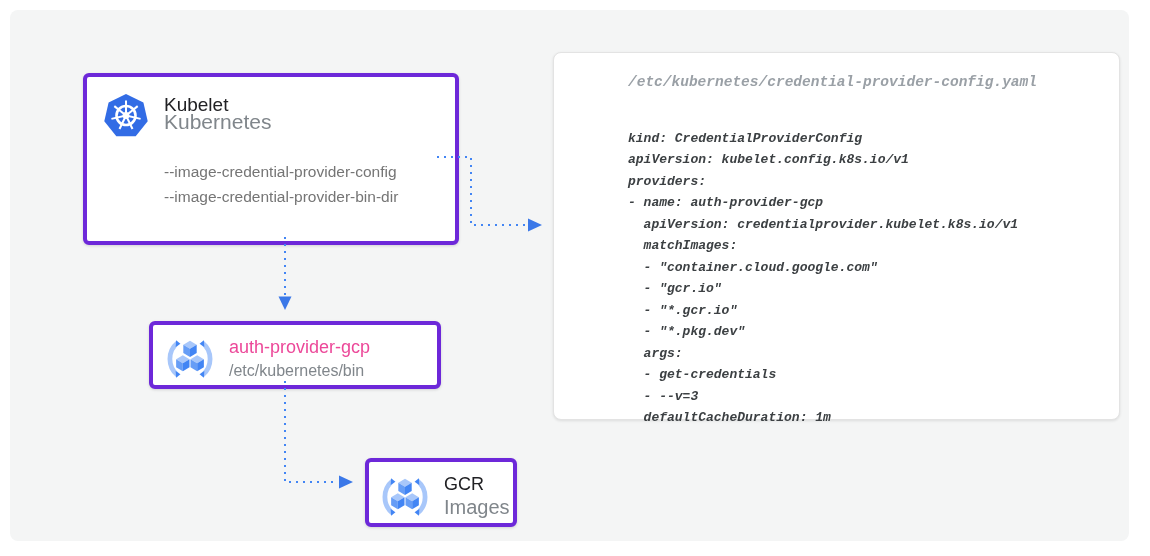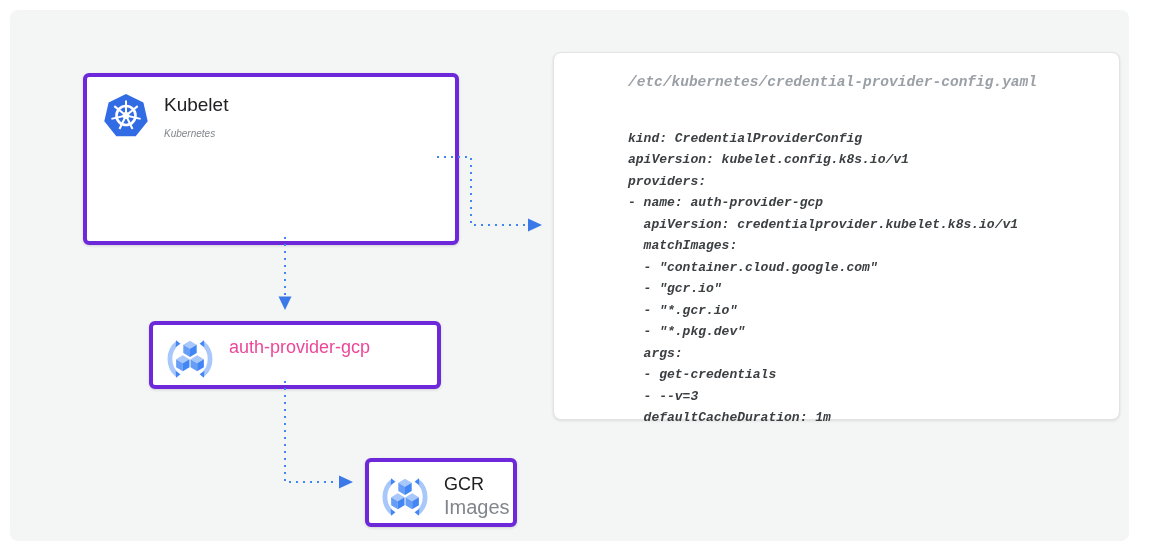--- a/index.html
+++ b/index.html
@@ -13,21 +13,21 @@
 
   .card {
     position: absolute; background: #ffffff; border: 4px solid #6d28d9;
     border-radius: 6px; box-shadow: 0 1px 3px rgba(0,0,0,0.14);
   }
 
   
   .kubelet-card { left: 73px; top: 63px; width: 376px; height: 172px; }
   .kubelet-card .node-icon { position: absolute; left: 15px; top: 16px; width: 48px; height: 46px; }
   .kubelet-card .node-title { position: absolute; left: 77px; top: 16px; font-size: 19px; line-height: 24px; color: #212124; }
-  .kubelet-card .node-subtitle { position: absolute; left: 77px; top: 46px; font-size: 10px; line-height: 22px; color: #80868b; font-style: italic; }
+  .kubelet-card .node-subtitle { position: absolute; left: 77px; top: 34px; font-size: 21px; line-height: 22px; color: #80868b; }
   .kubelet-flags { position: absolute; left: 77px; top: 83px; font-size: 15.5px; line-height: 24.5px; color: #757575; }
 
   
   .auth-card { left: 139px; top: 311px; width: 292px; height: 68px; }
   .auth-card .node-icon { position: absolute; left: 14px; top: 12px; width: 46px; height: 44px; }
   .auth-card .node-title { position: absolute; left: 76px; top: 11px; font-size: 18px; line-height: 23px; color: #ec4899; }
   .auth-card .node-subtitle { position: absolute; left: 76px; top: 35px; font-size: 16px; line-height: 21px; color: #80868b; }
 
   
   .gcr-card { left: 355px; top: 448px; width: 152px; height: 69px; text-align: right; }
@@ -70,20 +70,24 @@
         <line x1="24" y1="22.5" x2="38.6" y2="25.9"></line>
         <line x1="24" y1="22.5" x2="30.5" y2="36.0"></line>
         <line x1="24" y1="22.5" x2="17.5" y2="36.0"></line>
         <line x1="24" y1="22.5" x2="9.4" y2="25.9"></line>
         <line x1="24" y1="22.5" x2="12.3" y2="13.1"></line>
       </g>
       <circle cx="24" cy="22.5" r="3.4" fill="#ffffff"></circle>
     </svg>
     <div class="node-title">Kubelet</div>
     <div class="node-subtitle">Kubernetes</div>
+    <div class="kubelet-flags">
+      <div>--image-credential-provider-config</div>
+      <div>--image-credential-provider-bin-dir</div>
+    </div>
   </div>
 
   <div class="card auth-card">
     <svg class="node-icon" viewBox="0 0 48 46" aria-hidden="true">
       <g fill="none" stroke="#a8c7fa" stroke-width="5" stroke-linecap="butt">
         <path d="M11,6 C5.5,10.5 3,16.5 3,23 C3,29.5 5.5,35.5 11,40"></path>
         <path d="M37,6 C42.5,10.5 45,16.5 45,23 C45,29.5 42.5,35.5 37,40"></path>
       </g>
       <g fill="#4285f4">
         <polygon points="9.5,3.5 14,7 9,10.5"></polygon>
@@ -98,20 +102,21 @@
 
       <polygon points="16.5,19 23.5,23.2 16.5,27.4 9.5,23.2" fill="#a8c7fa"></polygon>
       <polygon points="9.5,23.2 16.5,27.4 16.5,35.8 9.5,31.6" fill="#669df6"></polygon>
       <polygon points="23.5,23.2 16.5,27.4 16.5,35.8 23.5,31.6" fill="#4285f4"></polygon>
 
       <polygon points="31.5,19 38.5,23.2 31.5,27.4 24.5,23.2" fill="#a8c7fa"></polygon>
       <polygon points="24.5,23.2 31.5,27.4 31.5,35.8 24.5,31.6" fill="#669df6"></polygon>
       <polygon points="38.5,23.2 31.5,27.4 31.5,35.8 38.5,31.6" fill="#4285f4"></polygon>
     </svg>
     <div class="node-title">auth-provider-gcp</div>
+    <div class="node-subtitle">/etc/kubernetes/bin</div>
   </div>
 
   <div class="card gcr-card">
     <svg class="node-icon" viewBox="0 0 48 46" aria-hidden="true">
       <g fill="none" stroke="#a8c7fa" stroke-width="5" stroke-linecap="butt">
         <path d="M11,6 C5.5,10.5 3,16.5 3,23 C3,29.5 5.5,35.5 11,40"></path>
         <path d="M37,6 C42.5,10.5 45,16.5 45,23 C45,29.5 42.5,35.5 37,40"></path>
       </g>
       <g fill="#4285f4">
         <polygon points="9.5,3.5 14,7 9,10.5"></polygon>

